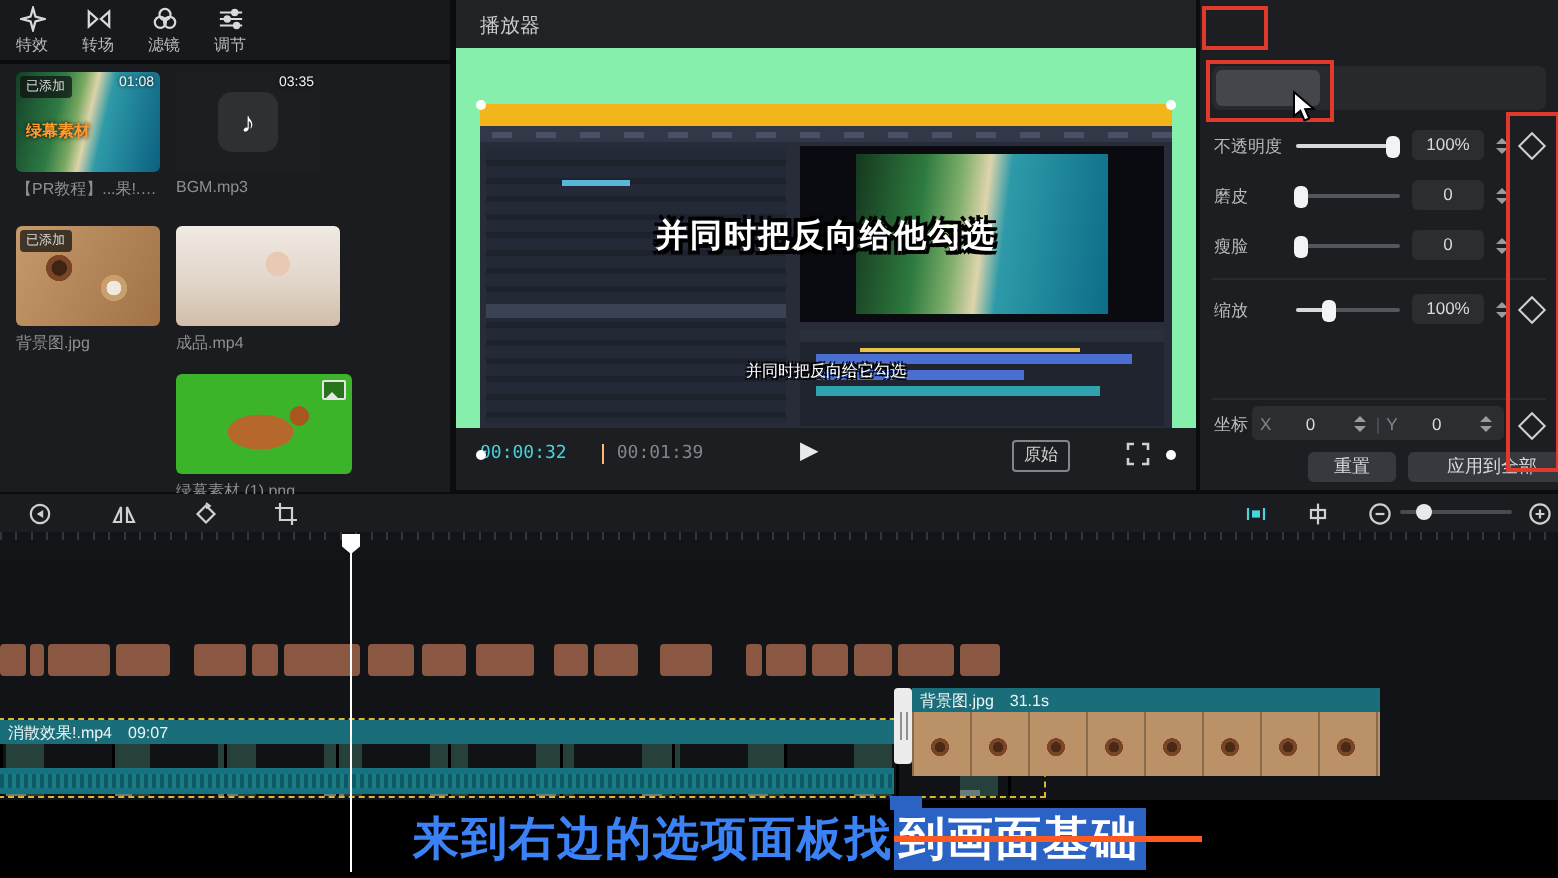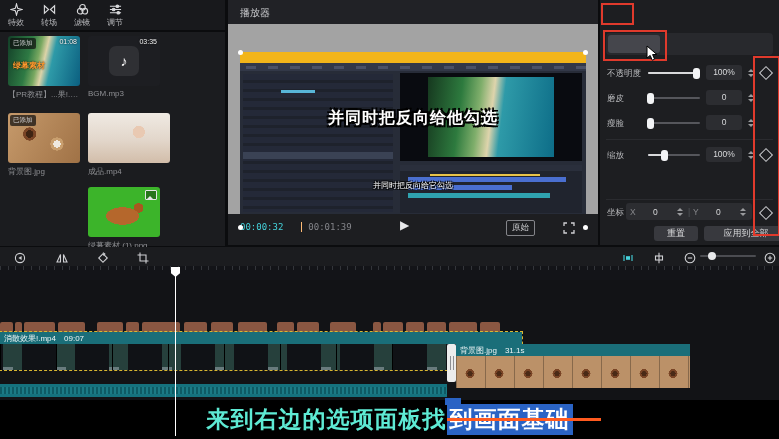--- a/index.html
+++ b/index.html
@@ -44,21 +44,21 @@
   .thumb-clouds .thumb{background:linear-gradient(180deg,#e6edf1 0%,#bfd0da 45%,#93adbe 100%);}
   .thumb-tiger .thumb{background:
       radial-gradient(ellipse 17px 9px at 48% 58%,#b5672c 96%,transparent 98%),
       radial-gradient(circle 5px at 70% 42%,#a8581f 96%,transparent 98%),
       #3cb42a;}
 
   
   .preview{position:absolute;left:228px;top:0;width:370px;height:245px;background:#1d1e21;}
   .pv-header{position:absolute;left:0;top:0;width:100%;height:24px;background:#212226;}
   .pv-title{position:absolute;left:12px;top:6px;font-size:10px;color:#c9cacd;}
-  .pv-stage{position:absolute;left:0;top:24px;width:100%;height:190px;background:#a3a3a3;}
+  .pv-stage{position:absolute;left:0;top:24px;width:100%;height:190px;background:#86efac;}
   .video{position:absolute;left:12px;top:28px;width:346px;height:176px;background:#10131a;}
   .wm-bar{position:absolute;left:0;width:100%;height:11px;background:var(--wm);
           display:flex;align-items:center;justify-content:space-around;overflow:hidden;}
   .wm-bar span{font-size:7px;font-weight:bold;font-style:italic;color:#1c1708;letter-spacing:.5px;white-space:nowrap;}
   .wm-top{top:0;} .wm-bottom{bottom:0;}
   .corner{position:absolute;width:5px;height:5px;background:#fff;border-radius:50%;z-index:6;}
 
   
   .pr{position:absolute;left:0;top:11px;width:346px;height:154px;background:#272c38;overflow:hidden;}
   .pr-menu{position:absolute;left:0;top:0;width:100%;height:8px;background:#323848;
@@ -153,21 +153,21 @@
          background-image:repeating-linear-gradient(90deg,#33353a 0 1px,transparent 1px 7.72px);
          background-size:auto 4px;background-repeat:repeat-x;}
   .rl{position:absolute;top:3px;font-size:8px;color:#5b5d62;white-space:nowrap;border-left:1px solid #44464b;padding-left:3px;}
 
   
   .tracks{position:absolute;left:0;top:280px;width:779px;height:120px;background:#121316;}
   .textclips{position:absolute;left:0;top:42px;width:100%;height:17px;}
   .tclip{position:absolute;top:0;height:16px;background:var(--cliporange);border-radius:2px;
          font-size:6.5px;color:#f4ece6;text-align:center;line-height:16px;overflow:hidden;
          white-space:nowrap;cursor:pointer;}
-  .clip1{position:absolute;left:0;top:52px;width:522px;height:38px;outline:1.5px dashed #d9b732;
+  .clip1{position:absolute;left:0;top:80px;width:522px;height:38px;outline:1.5px dashed #d9b732;
          outline-offset:0;cursor:pointer;}
   .clip-label{height:12px;background:var(--clipteal);display:flex;align-items:center;gap:8px;
               padding-left:4px;font-size:8px;color:#eef5f6;white-space:nowrap;overflow:hidden;}
   .filmstrip{height:26px;
     background-image:
       repeating-linear-gradient(90deg,#000 0 1.5px,transparent 1.5px 56px),
       repeating-linear-gradient(90deg,rgba(185,195,205,.45) 3px 13px,transparent 13px 56px),
       repeating-linear-gradient(90deg,#26403c 3px 22px,#101216 22px 56px);
     background-size:auto,100% 3px,auto;
     background-position:0 0,left bottom,0 0;
@@ -188,21 +188,21 @@
 
   
   .playhead{position:absolute;left:171px;top:266px;width:9px;height:170px;z-index:8;pointer-events:none;}
   .ph-head{position:absolute;left:0;top:1px;width:9px;height:10px;background:#fff;
            clip-path:polygon(0 0,100% 0,100% 62%,50% 100%,0 62%);}
   .ph-line{position:absolute;left:4px;top:1px;width:1px;height:169px;background:#fff;}
 
   
   .caption-bar{position:absolute;left:0;top:400px;width:779px;height:39px;background:#000;
                display:flex;align-items:center;justify-content:center;}
-  .cap-pre{font-size:23px;font-weight:bold;color:#5eead4;letter-spacing:1px;
+  .cap-pre{font-size:23px;font-weight:bold;color:#3b82f6;letter-spacing:1px;
            text-shadow:-2px -2px 0 #000,2px -2px 0 #000,-2px 2px 0 #000,2px 2px 0 #000;}
   .cap-hl{position:relative;font-size:23px;font-weight:bold;color:#fff;background:var(--selblue);
           padding:0 3px;letter-spacing:1px;}
   .cap-line{position:absolute;left:0;top:44%;width:calc(100% + 28px);height:3px;background:var(--orange);}
   .cap-tag{position:absolute;left:-2px;top:-6px;width:16px;height:7px;background:var(--selblue);}
 </style>
 </head>
 <body>
 
 <div class="toolbar">
@@ -269,21 +269,21 @@
     <div class="media-card thumb-girl" style="left: 88px; top: 81px; width: 82px;">
     <div class="thumb">
       
       
       
       
       
     </div>
     <div class="media-name">成品.mp4</div>
   </div>
-    <div class="media-card thumb-tiger" style="left: 88px; top: 155px; width: 72px;">
+    <div class="media-card thumb-tiger" style="left: 88px; top: 155px; width: 88px;">
     <div class="thumb">
 
       <span class="img-badge"></span>
     </div>
     <div class="media-name">绿幕素材 (1).png</div>
   </div>
   </div>
 
 <div class="preview">
   <div class="pv-header">

